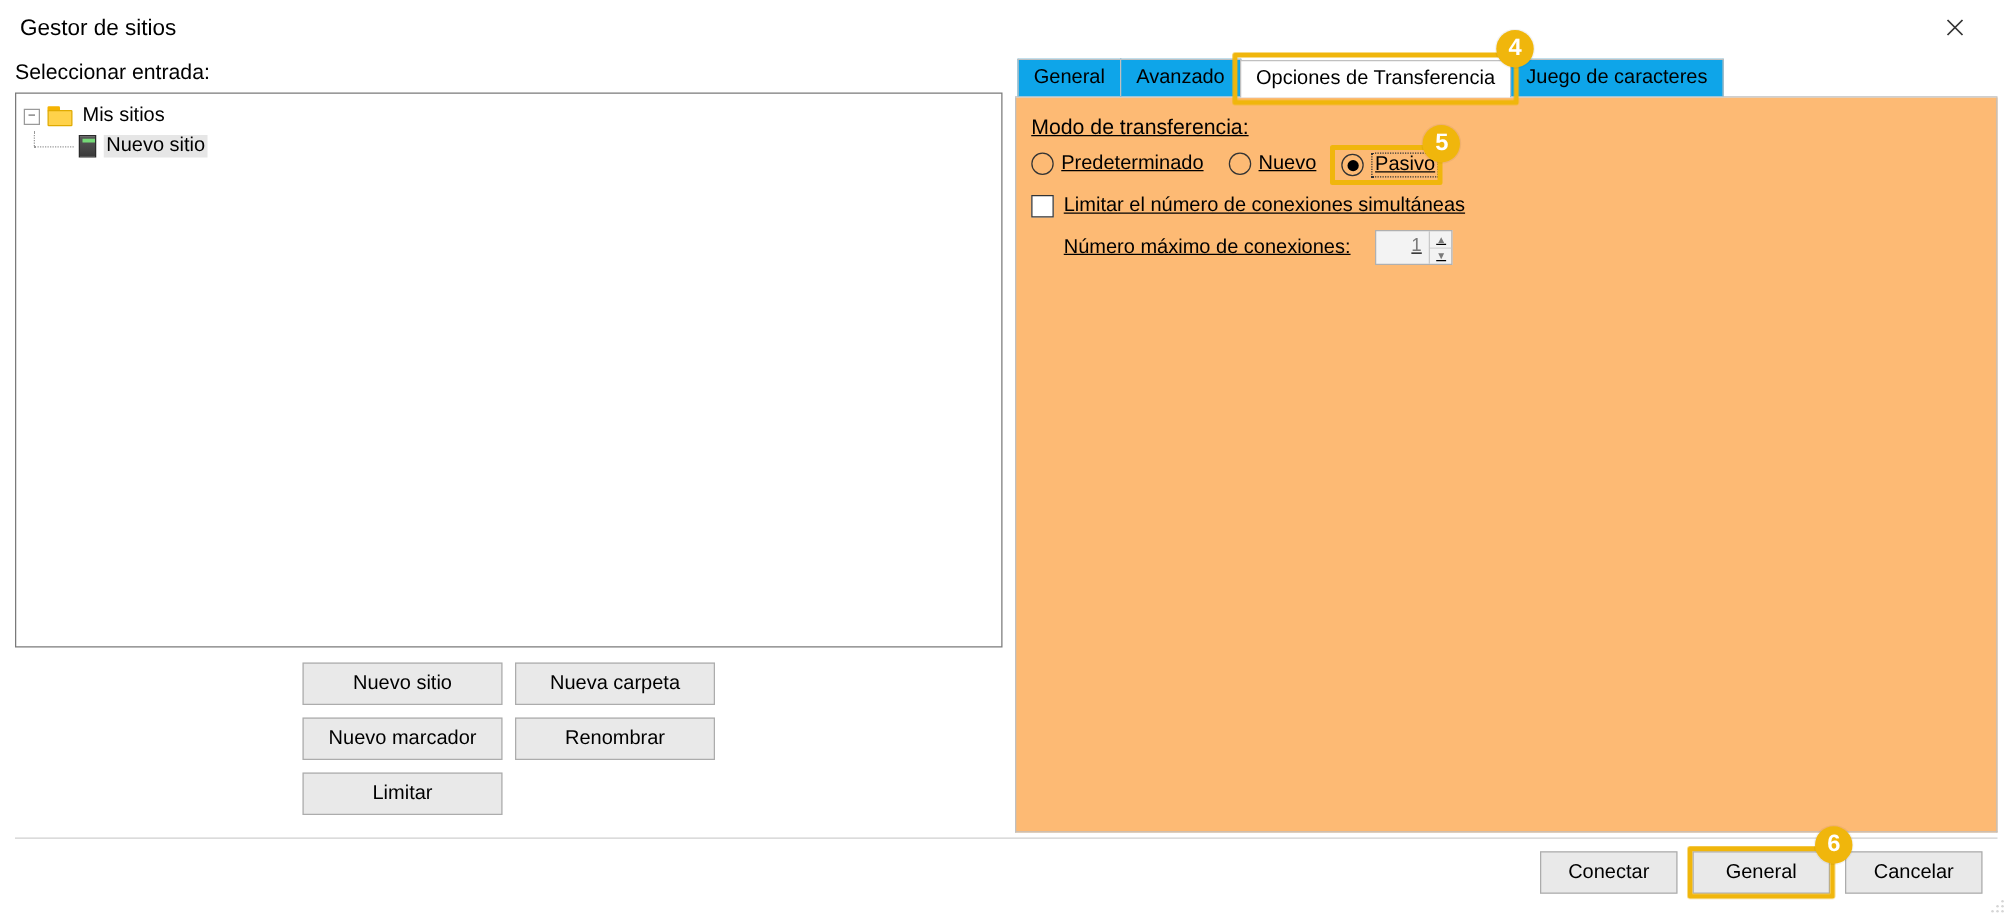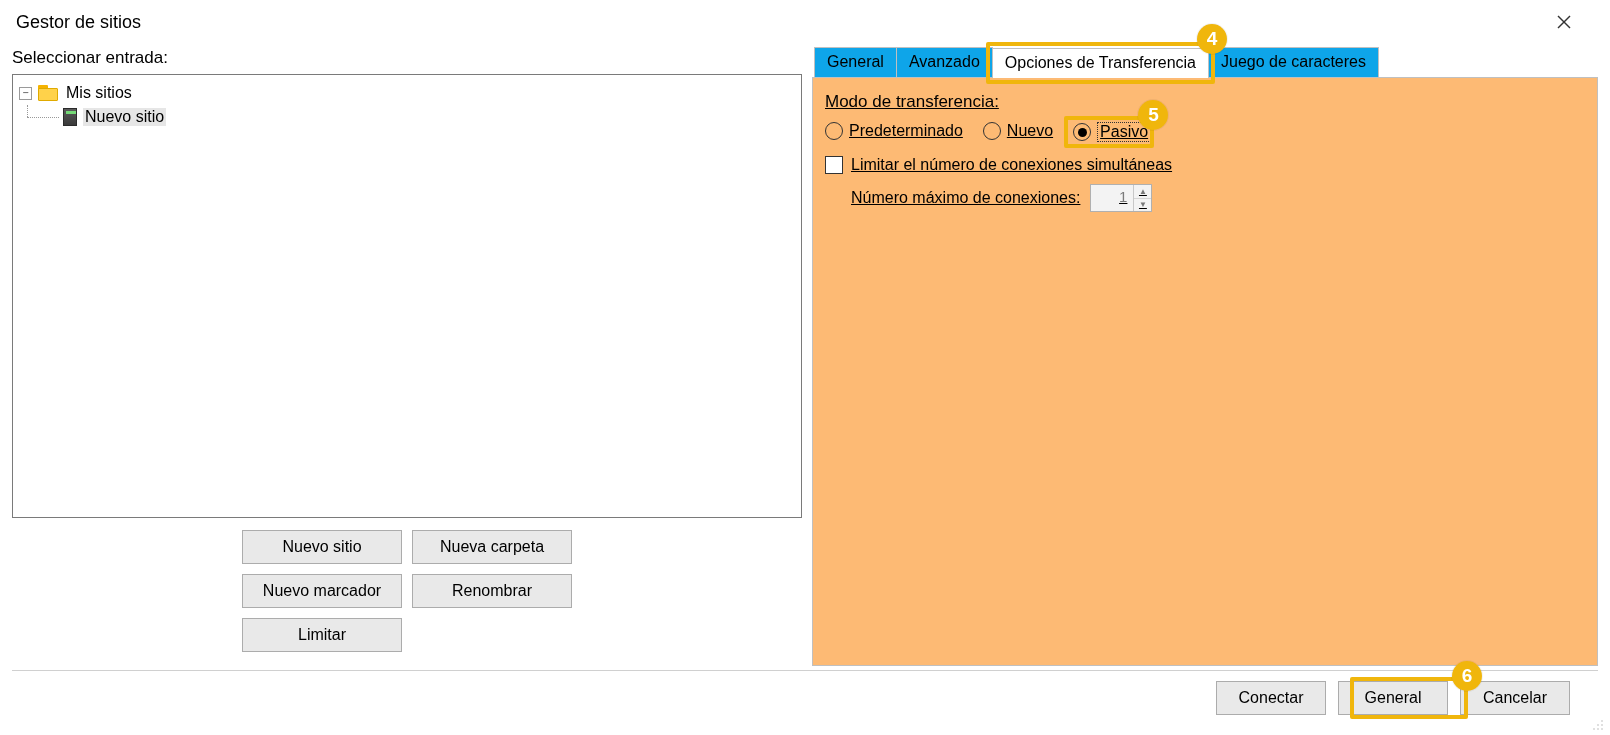--- a/index.html
+++ b/index.html
@@ -199,21 +199,21 @@
 
   .check-row {
     display:flex; align-items:flex-end; gap:8px; font-size:16px;
     margin-bottom: 10px;
   }
   .checkbox {
     width:18px; height:18px; border:1.5px solid #333; background:#fff;
   }
 
   .spin-row {
-    display:flex; align-items:center; gap:10px; font-size:16px;
+    display:flex; align-items:center; gap:20px; font-size:16px;
     padding-left: 26px;
   }
   .spinbox {
     display:flex; align-items:stretch; height:28px;
     border:1px solid #b0b0b0; background:#f3f3f3;
     color:#7a7a7a;
   }
   .spinbox .val {
     width:42px; text-align:right; padding:3px 6px; font-size:15px;
   }
@@ -228,21 +228,21 @@
   .spinbox .arrows div:last-child{ border-bottom:none; }
 
   .separator {
     position:absolute;
     left:12px; right:12px; top:670px;
     border-top:1px solid #d0d0d0;
   }
 
   .bottom-bar {
     position:absolute;
-    right: 40px; bottom: 20px;
+    right: 24px; bottom: 20px;
     display:flex; gap:12px;align-items:flex-end;
   }
   .bottom-bar .winbtn { width:110px; height:34px; }
 
   .callout {
     position:absolute;
     width:30px; height:30px;
     background:#f0b60c;
     border-radius:50%;
     color:#fff;

